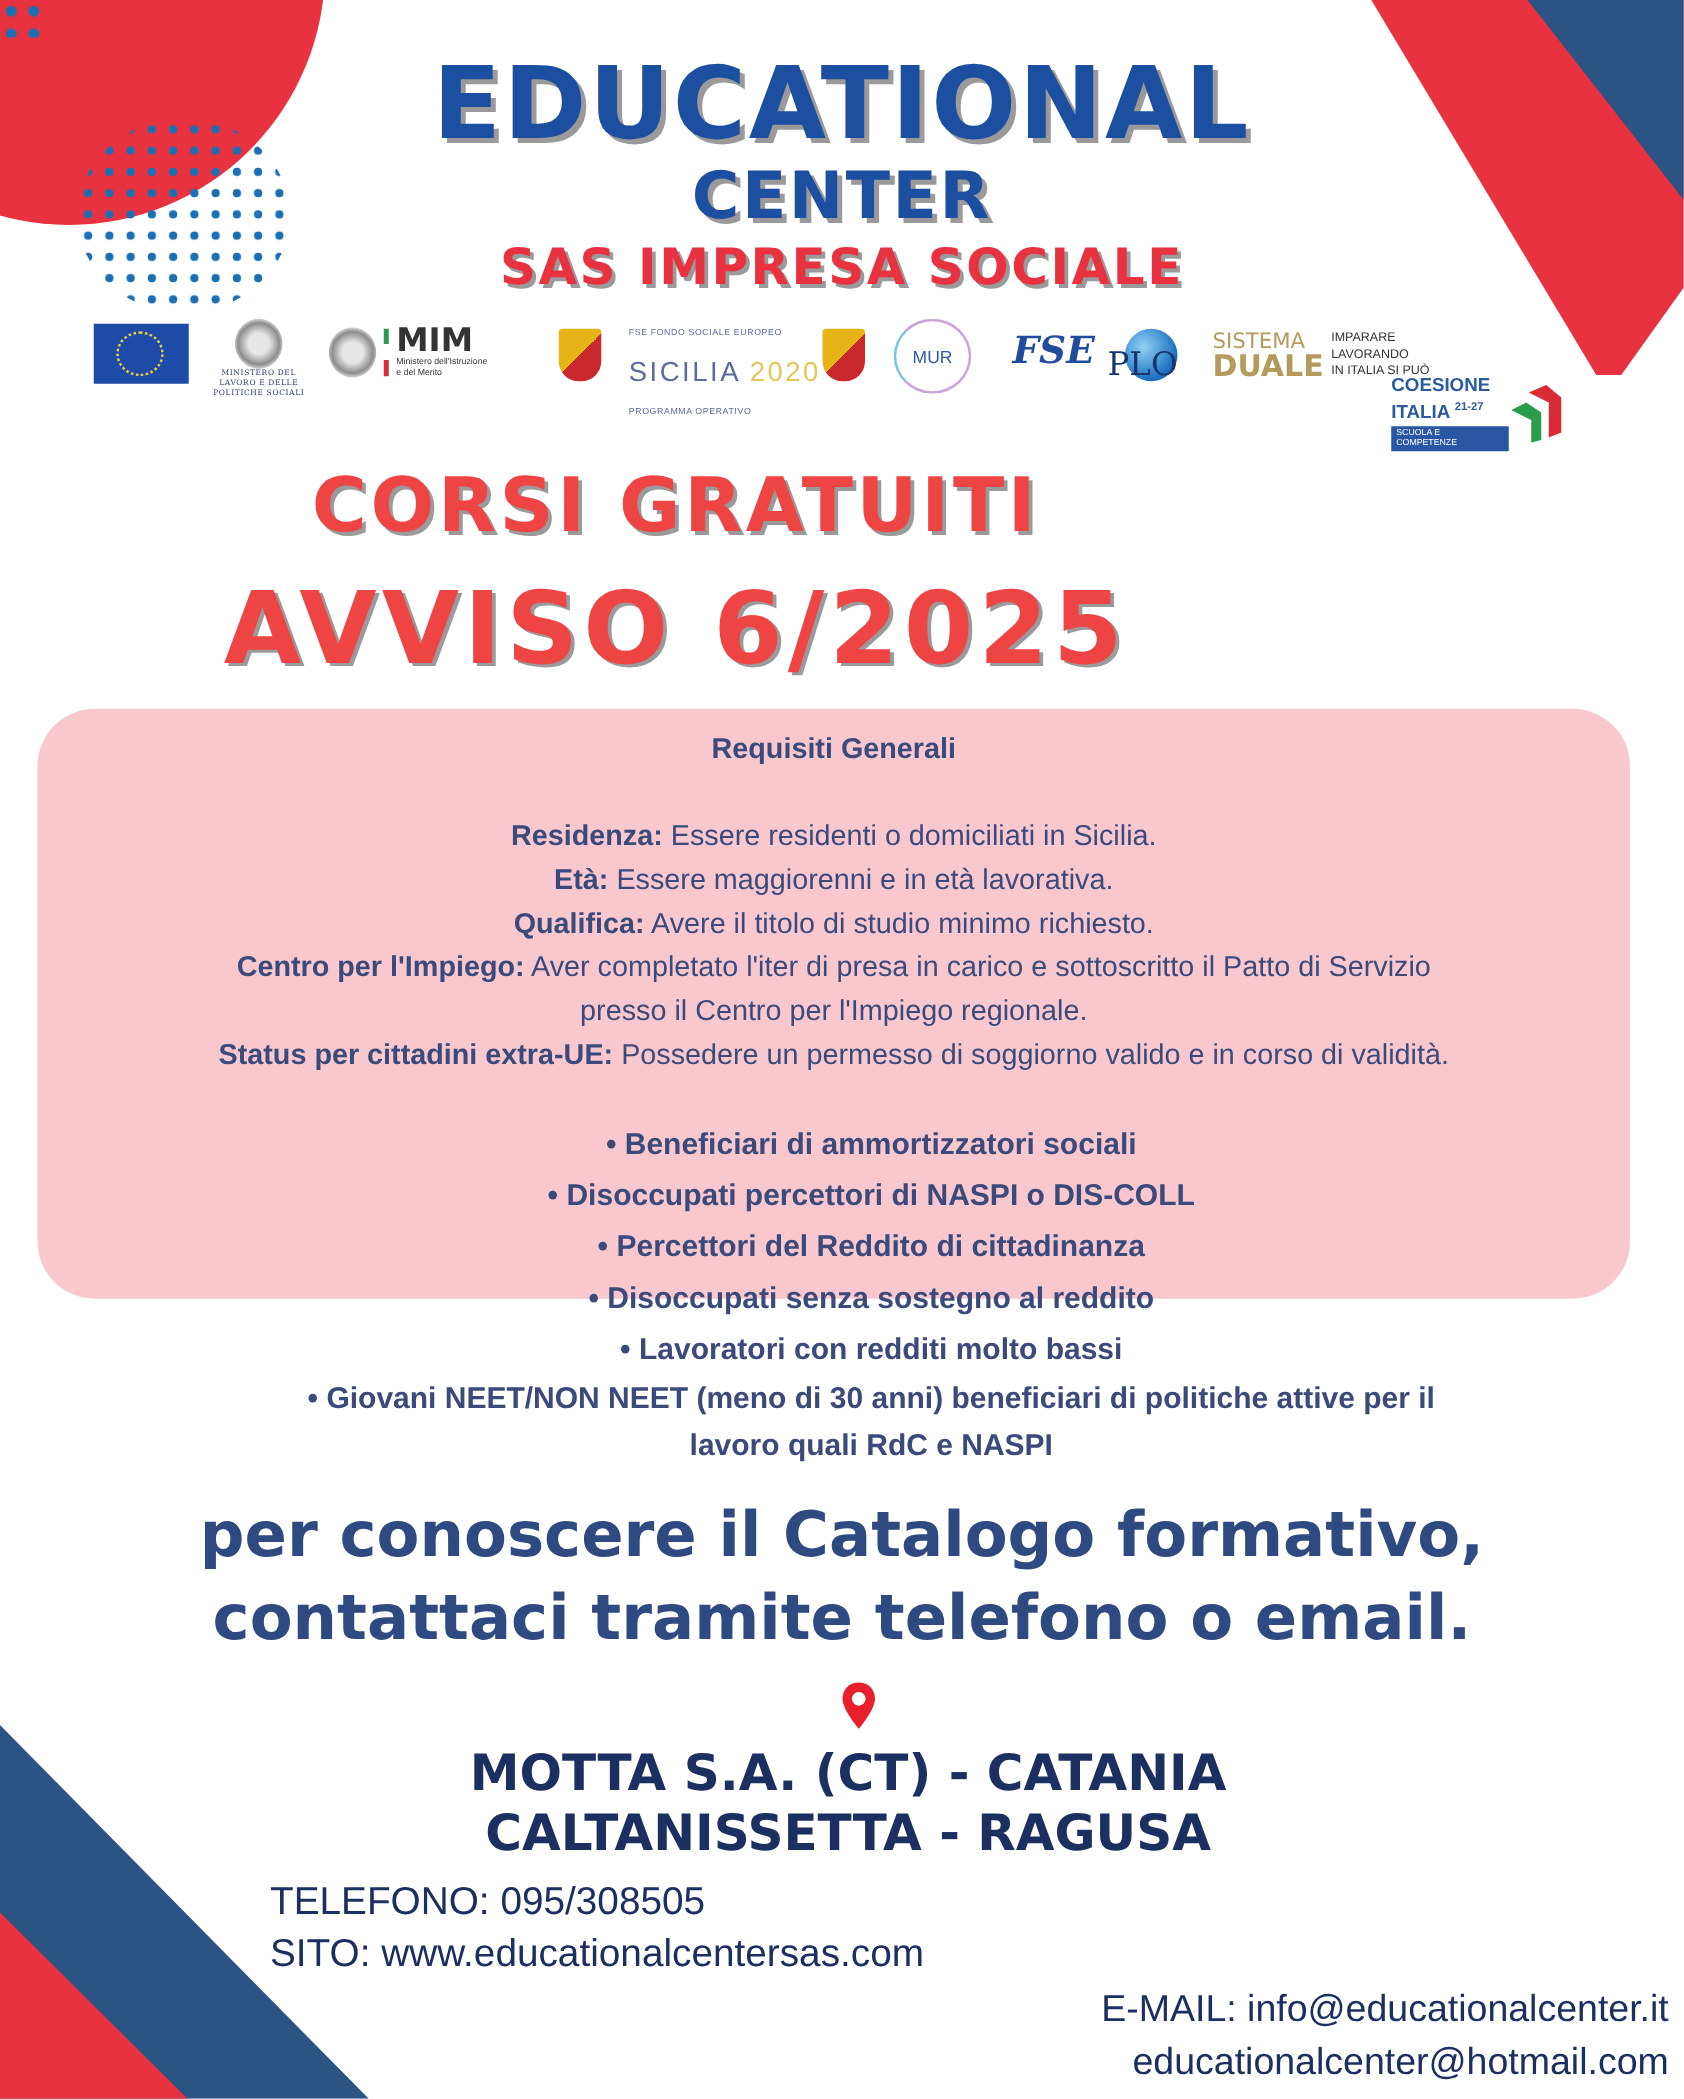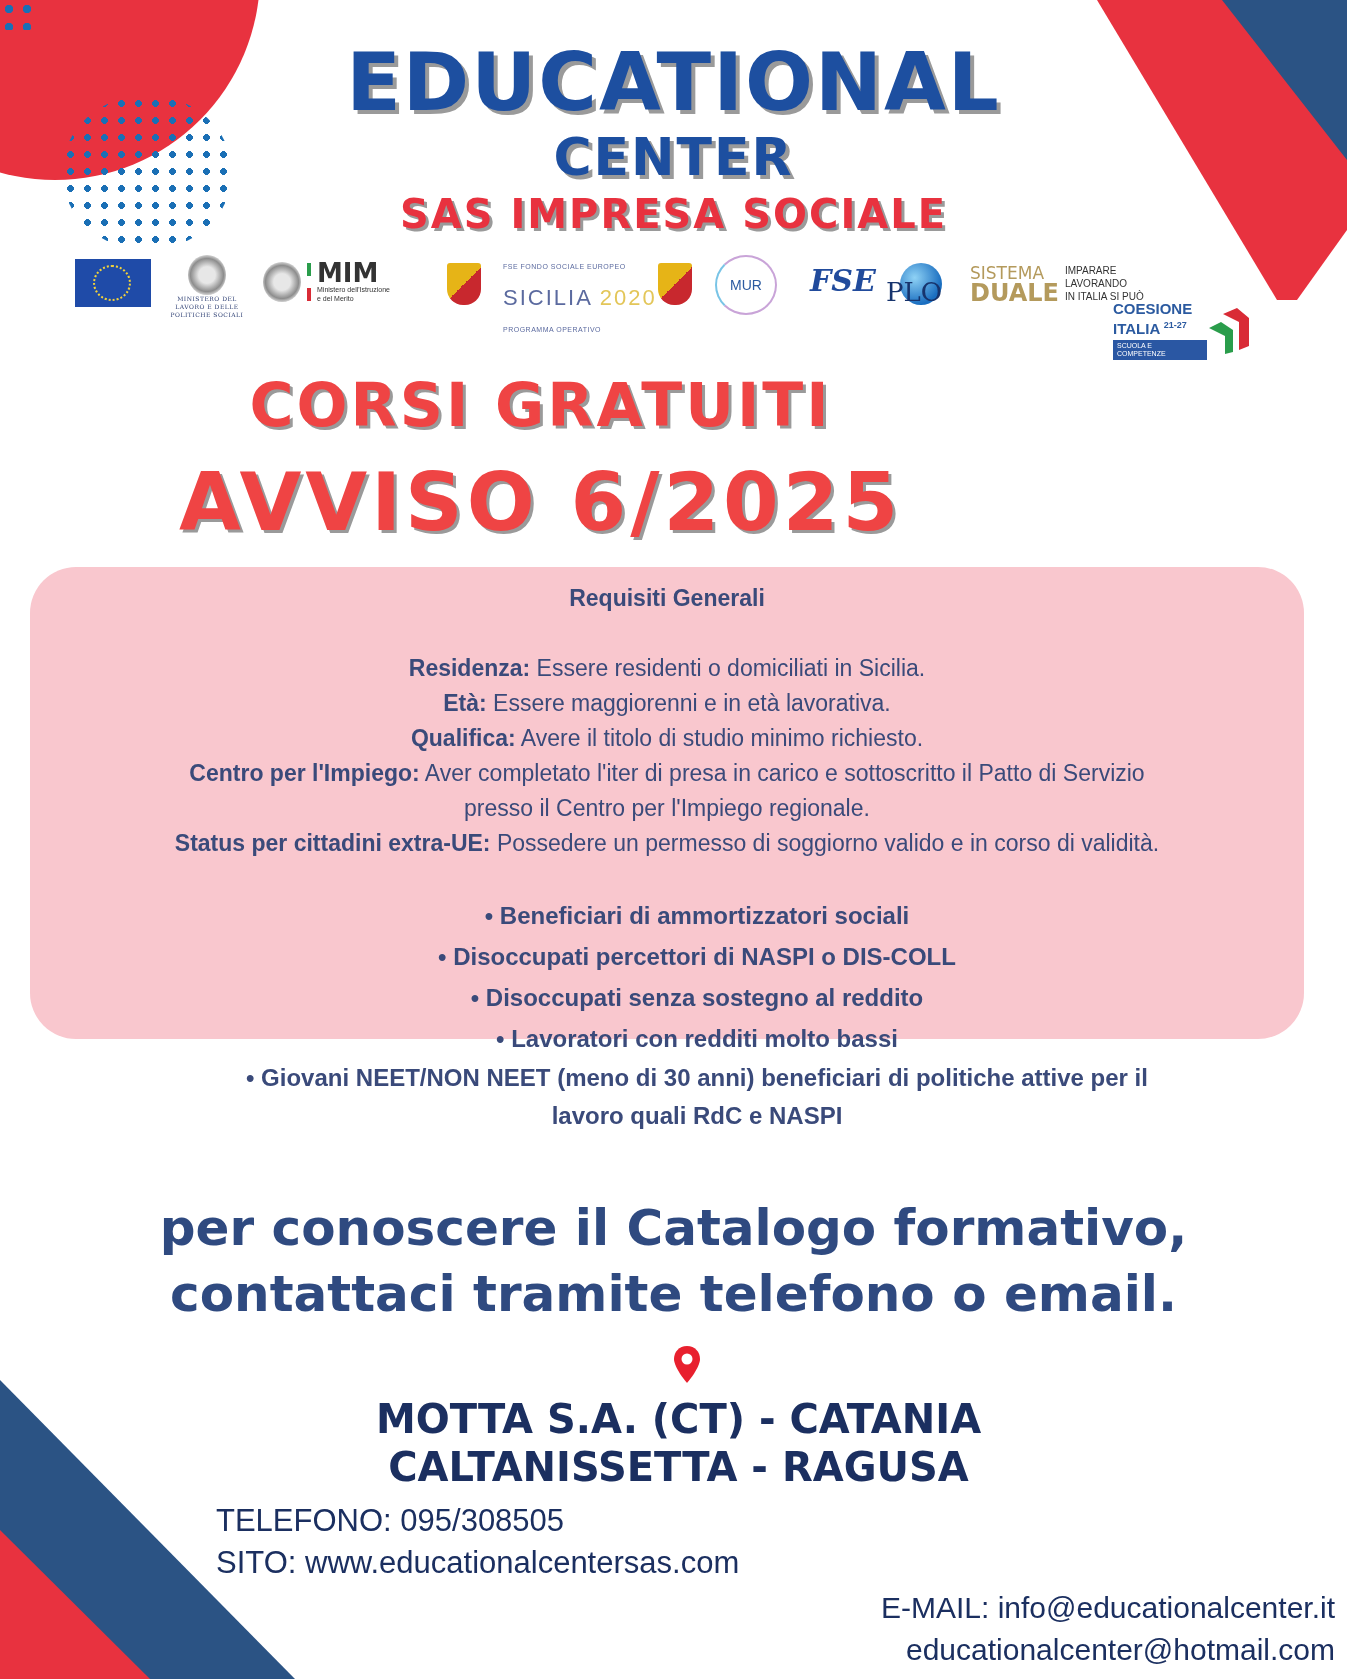--- a/index.html
+++ b/index.html
@@ -198,20 +198,21 @@
     <div><b>Residenza:</b><span> Essere residenti o domiciliati in Sicilia.</span></div>
     <div><b>Età:</b><span> Essere maggiorenni e in età lavorativa.</span></div>
     <div><b>Qualifica:</b><span> Avere il titolo di studio minimo richiesto.</span></div>
     <div><b>Centro per l'Impiego:</b><span> Aver completato l'iter di presa in carico e sottoscritto il Patto di Servizio</span></div>
     <div>presso il Centro per l'Impiego regionale.</div>
     <div><b>Status per cittadini extra-UE:</b><span> Possedere un permesso di soggiorno valido e in corso di validità.</span></div>
   </div>
   <div class="bullets">
     <div>• Beneficiari di ammortizzatori sociali</div>
     <div>• Disoccupati percettori di NASPI o DIS-COLL</div>
+    <div>• Percettori del Reddito di cittadinanza</div>
     <div>• Disoccupati senza sostegno al reddito</div>
     <div>• Lavoratori con redditi molto bassi</div>
     <div style="line-height:38px;">• Giovani NEET/NON NEET (meno di 30 anni) beneficiari di politiche attive per il</div>
     <div style="line-height:38px;">lavoro quali RdC e NASPI</div>
   </div>
 </div>
 
 <div class="abs cta">
   <div>per conoscere il Catalogo formativo,</div>
   <div>contattaci tramite telefono o email.</div>

